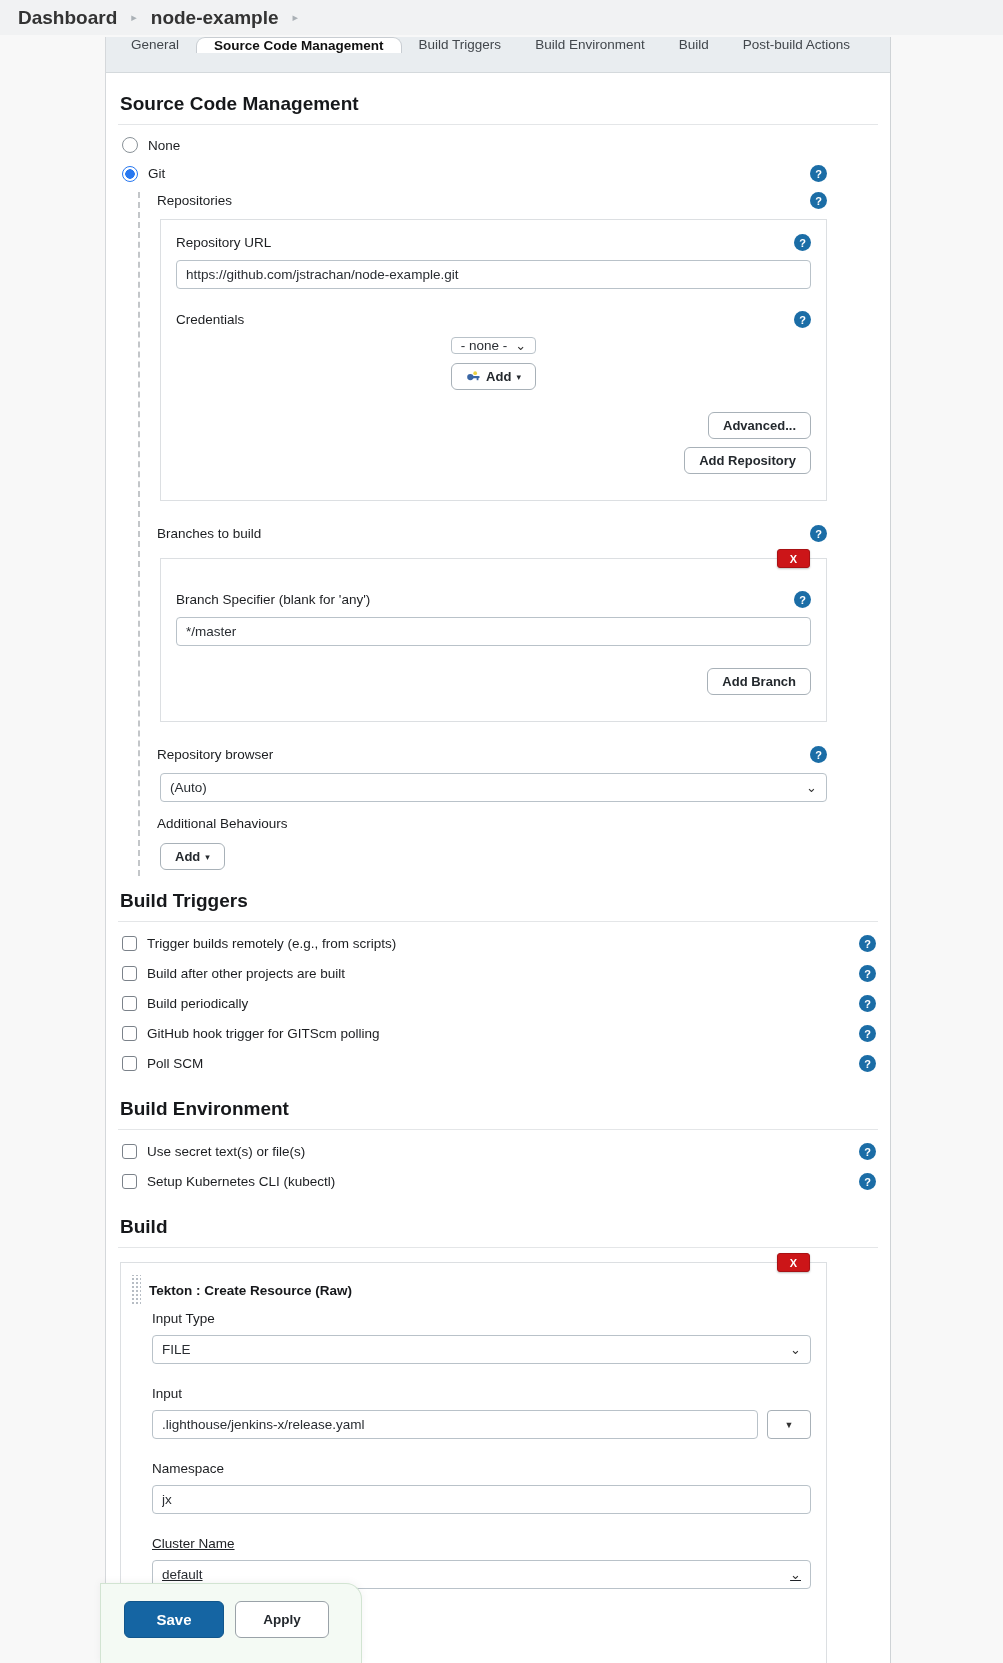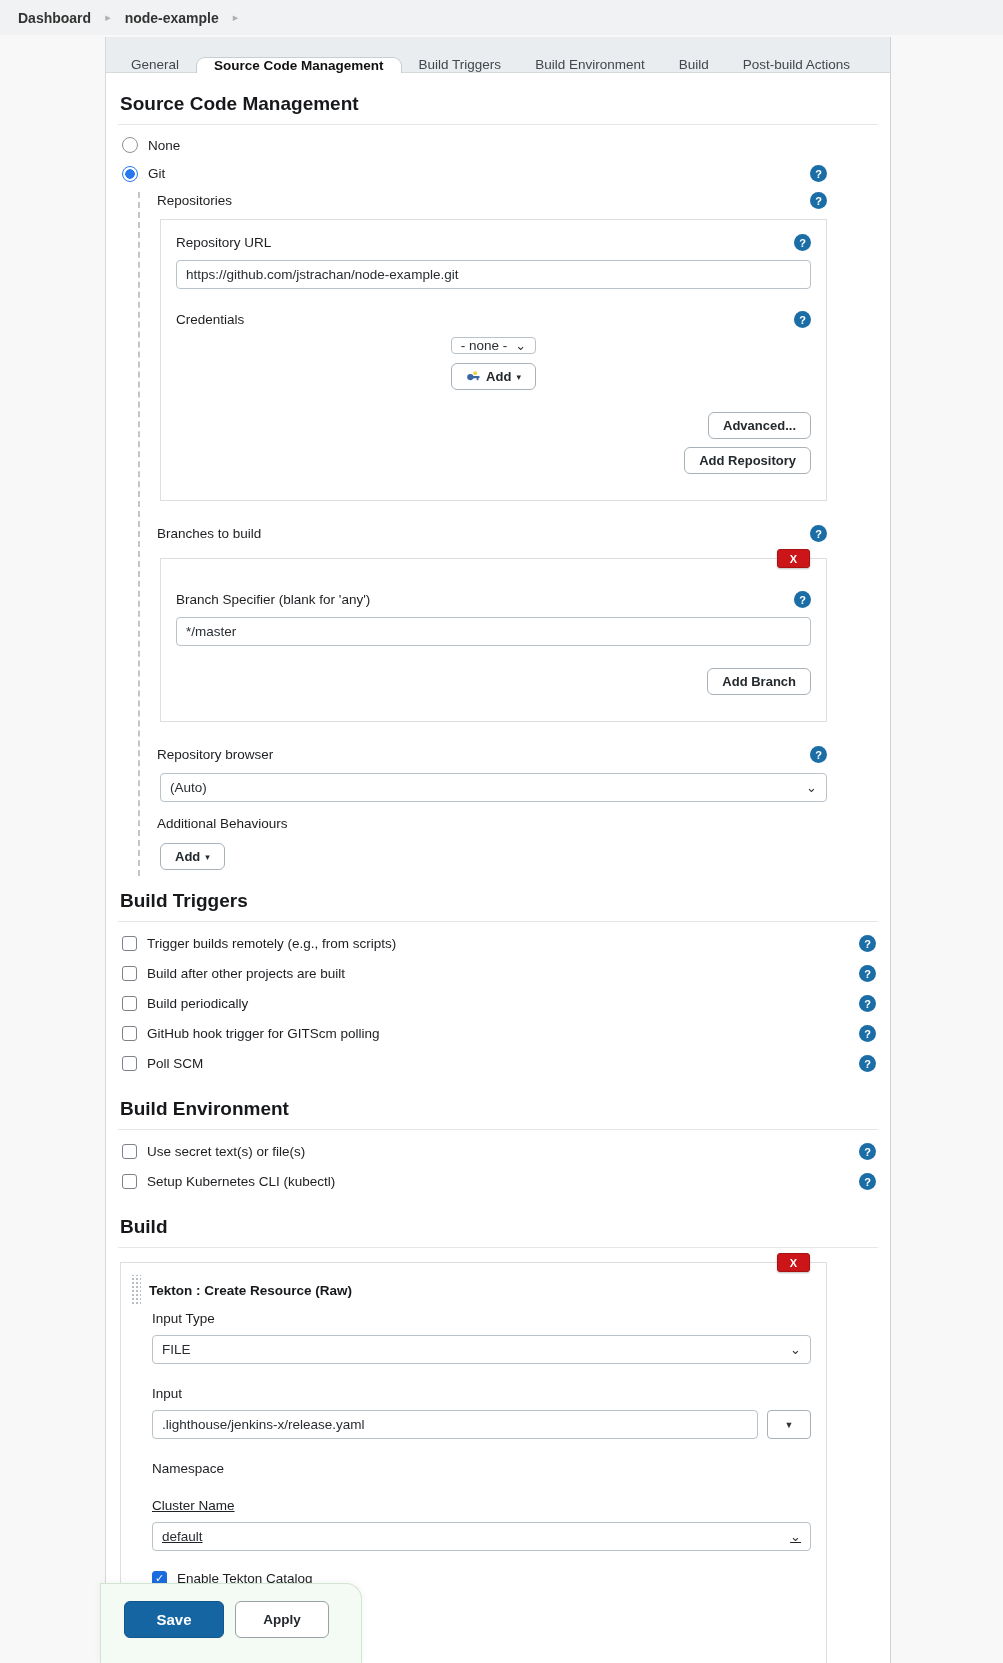--- a/index.html
+++ b/index.html
@@ -4,27 +4,27 @@
 <style>
   * { box-sizing: border-box; margin: 0; padding: 0; }
   html,body { width:1003px; height:1663px; }
   body {
     font-family: "Liberation Sans", "DejaVu Sans", sans-serif;
     background:#f8f8f8; color:#1f2328; position:relative; overflow:hidden;
     font-size:13.5px;
   }
   
   .crumb-bar{height:35px;background:#f1f2f3;display:flex;align-items:center;padding:0 18px;}
-  .crumb{font-weight:bold;font-size:14px;color:#333;cursor:pointer;}
+  .crumb{font-weight:bold;font-size:19px;color:#333;cursor:pointer;}
   .crumb-caret{color:#aab0b5;margin:0 14px;font-size:11px;}
   
   .panel{position:absolute;left:105px;top:37px;width:786px;height:1626px;
          background:#fff;border-left:1px solid #d5d8db;border-right:1px solid #cfd3d6;}
   
-  .tabs{display:flex;align-items:flex-end;height:36px;background:#e9edf0;border-bottom:1px solid #d4d9dc;padding-left:8px;}
+  .tabs{display:flex;align-items:flex-start;height:36px;background:#e9edf0;border-bottom:1px solid #d4d9dc;padding-left:8px;}
   .tab{display:flex;align-items:center;padding:0 17px;color:#42474c;cursor:pointer;}
   .tab.active{background:#fff;border:1px solid #c8cdd2;border-bottom:none;border-radius:9px 9px 0 0;
               font-weight:bold;color:#111;margin-bottom:-1px;}
   
   .content{padding:6px 12px 0 12px;}
   h2.section{font-size:19px;font-weight:bold;color:#16181b;padding:14px 0 9px 2px;border-bottom:1px solid #e4e6e8;}
   
   .radio-row{display:flex;align-items:center;margin:12px 2px 0 4px;}
   .radio-row .grow{display:flex;align-items:center;gap:10px;flex:1;}
   .radio{width:16px;height:16px;border:1.5px solid #8a9298;border-radius:50%;background:#fff;cursor:pointer;flex:none;}
@@ -289,20 +289,21 @@
         <div class="field" style="margin-top:22px;">
           <div class="fgap flabel">Input</div>
           <div class="input-with-btn">
             <input class="text-input" value=".lighthouse/jenkins-x/release.yaml" style="">
             <span class="dd-btn">▼</span>
           </div>
         </div>
 
         <div class="field" style="margin-top:22px;">
           <div class="fgap flabel">Namespace</div>
+          <input class="text-input" value="jx" style="">
         </div>
 
         <div class="field" style="margin-top:22px;text-decoration:underline;">
           <div class="fgap flabel">Cluster Name</div>
           <div class="sel">
             <span>default</span>
             <span class="caret">⌄</span>
           </div>
         </div>
       </div>

